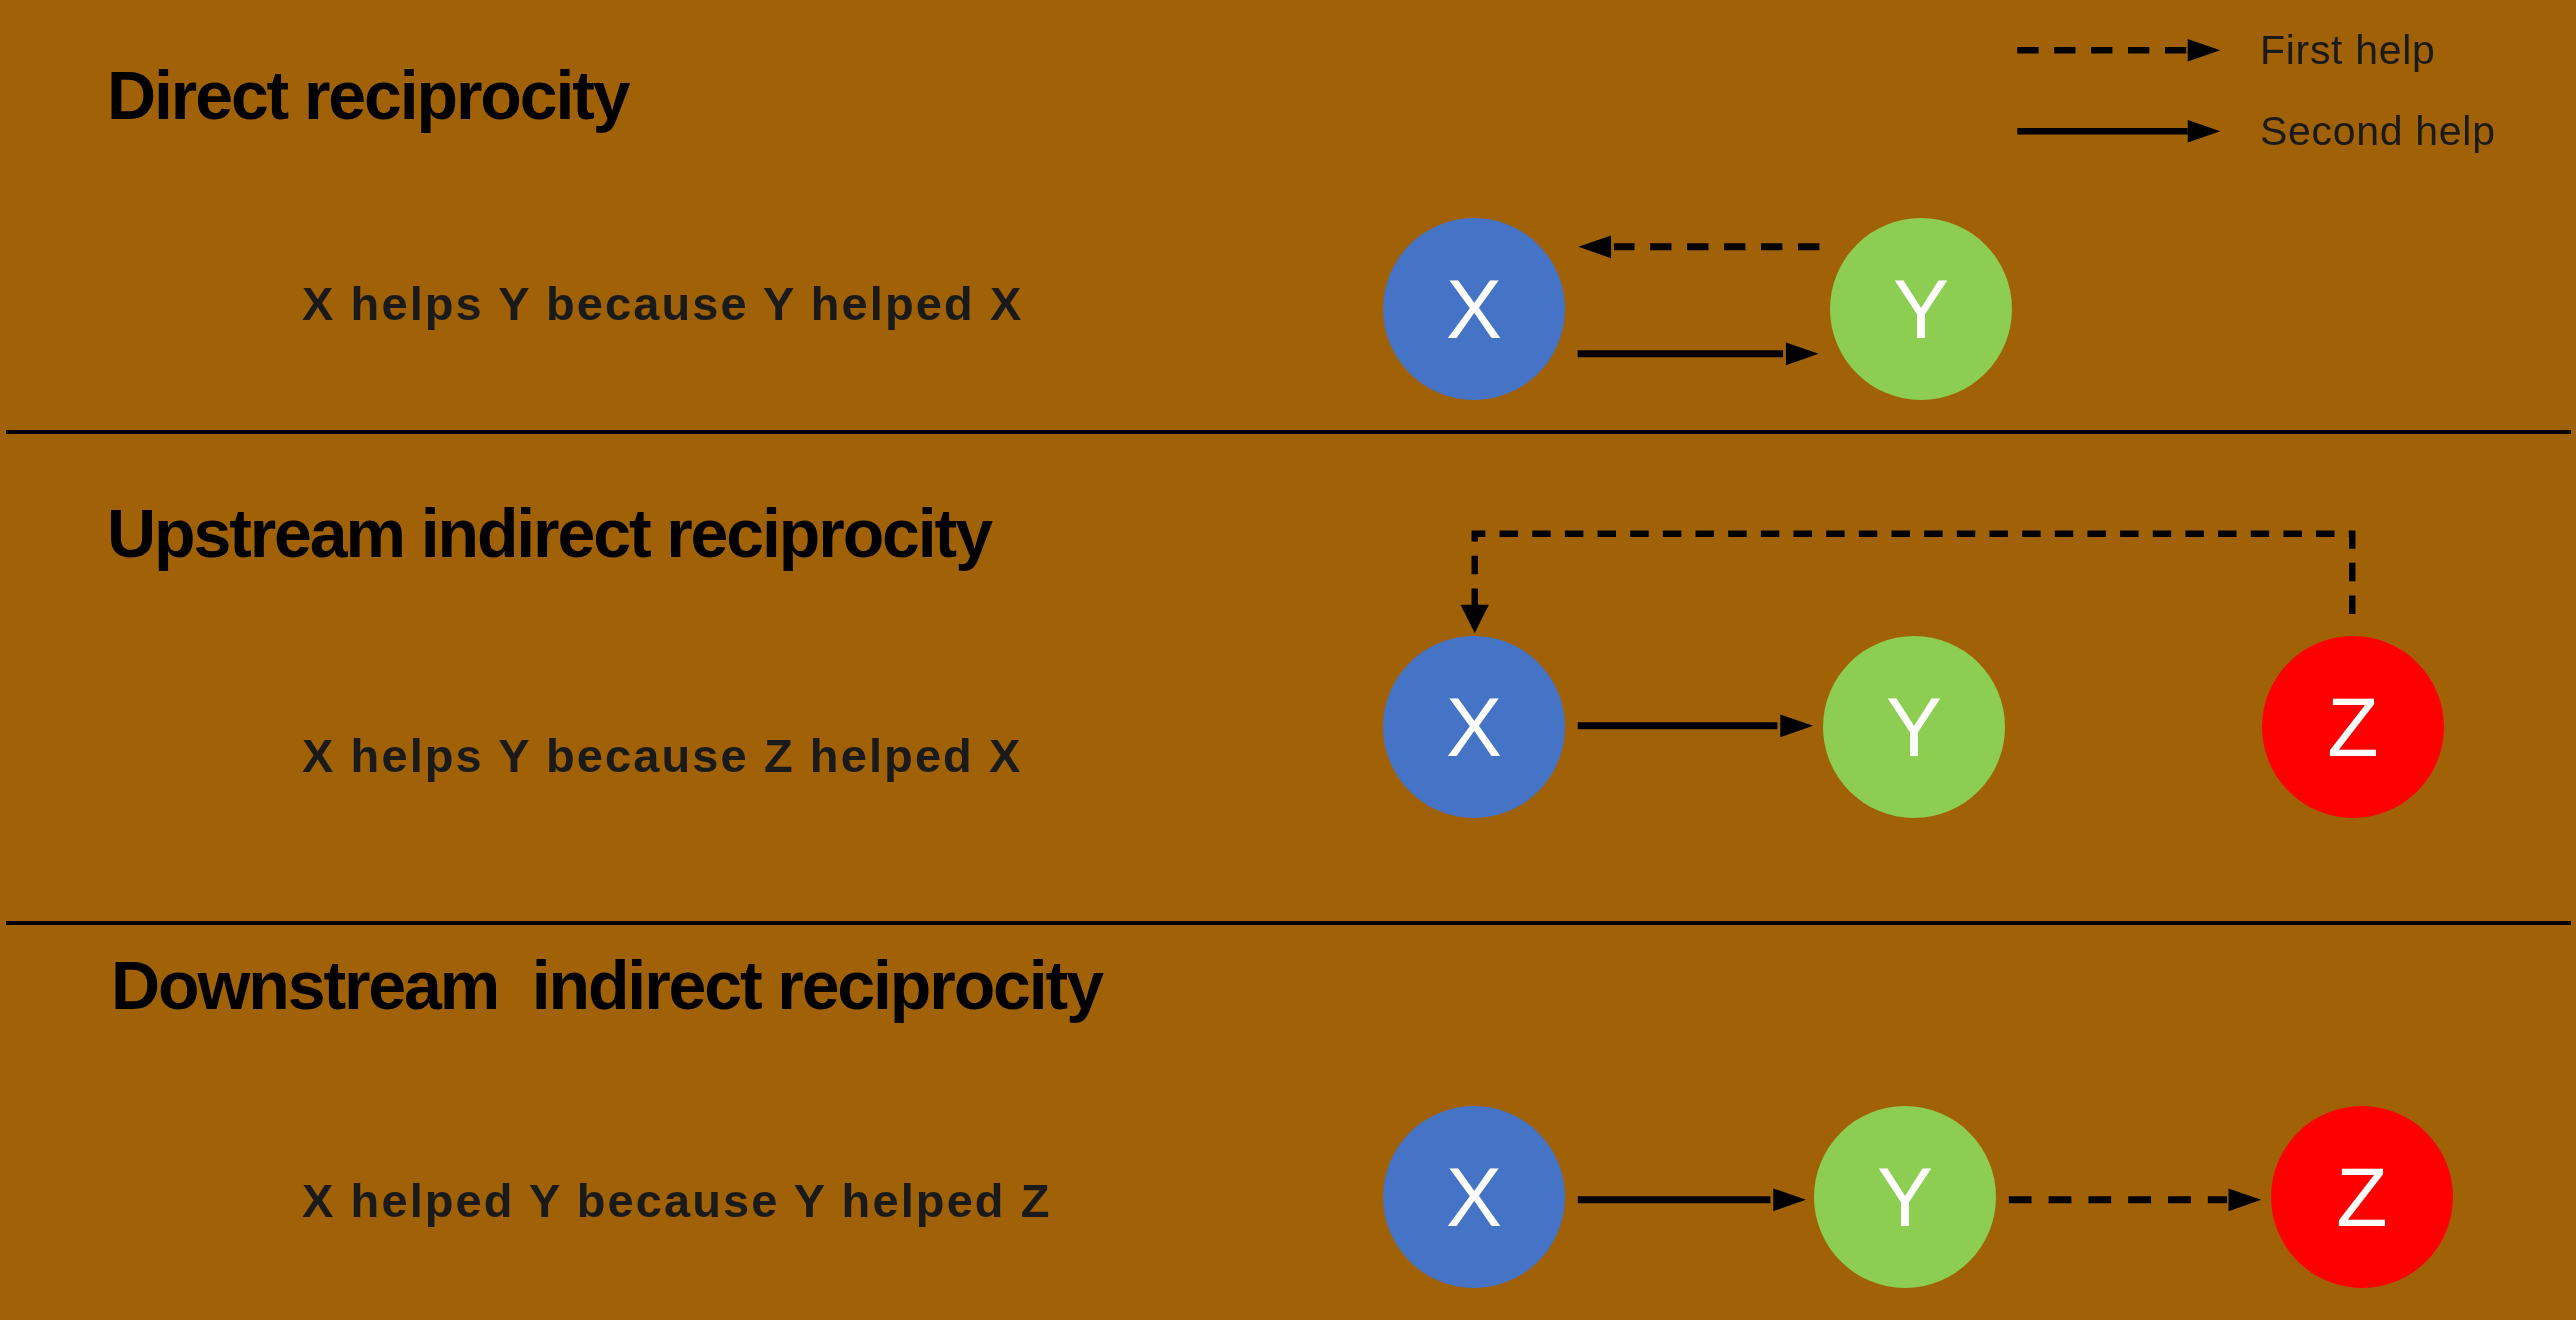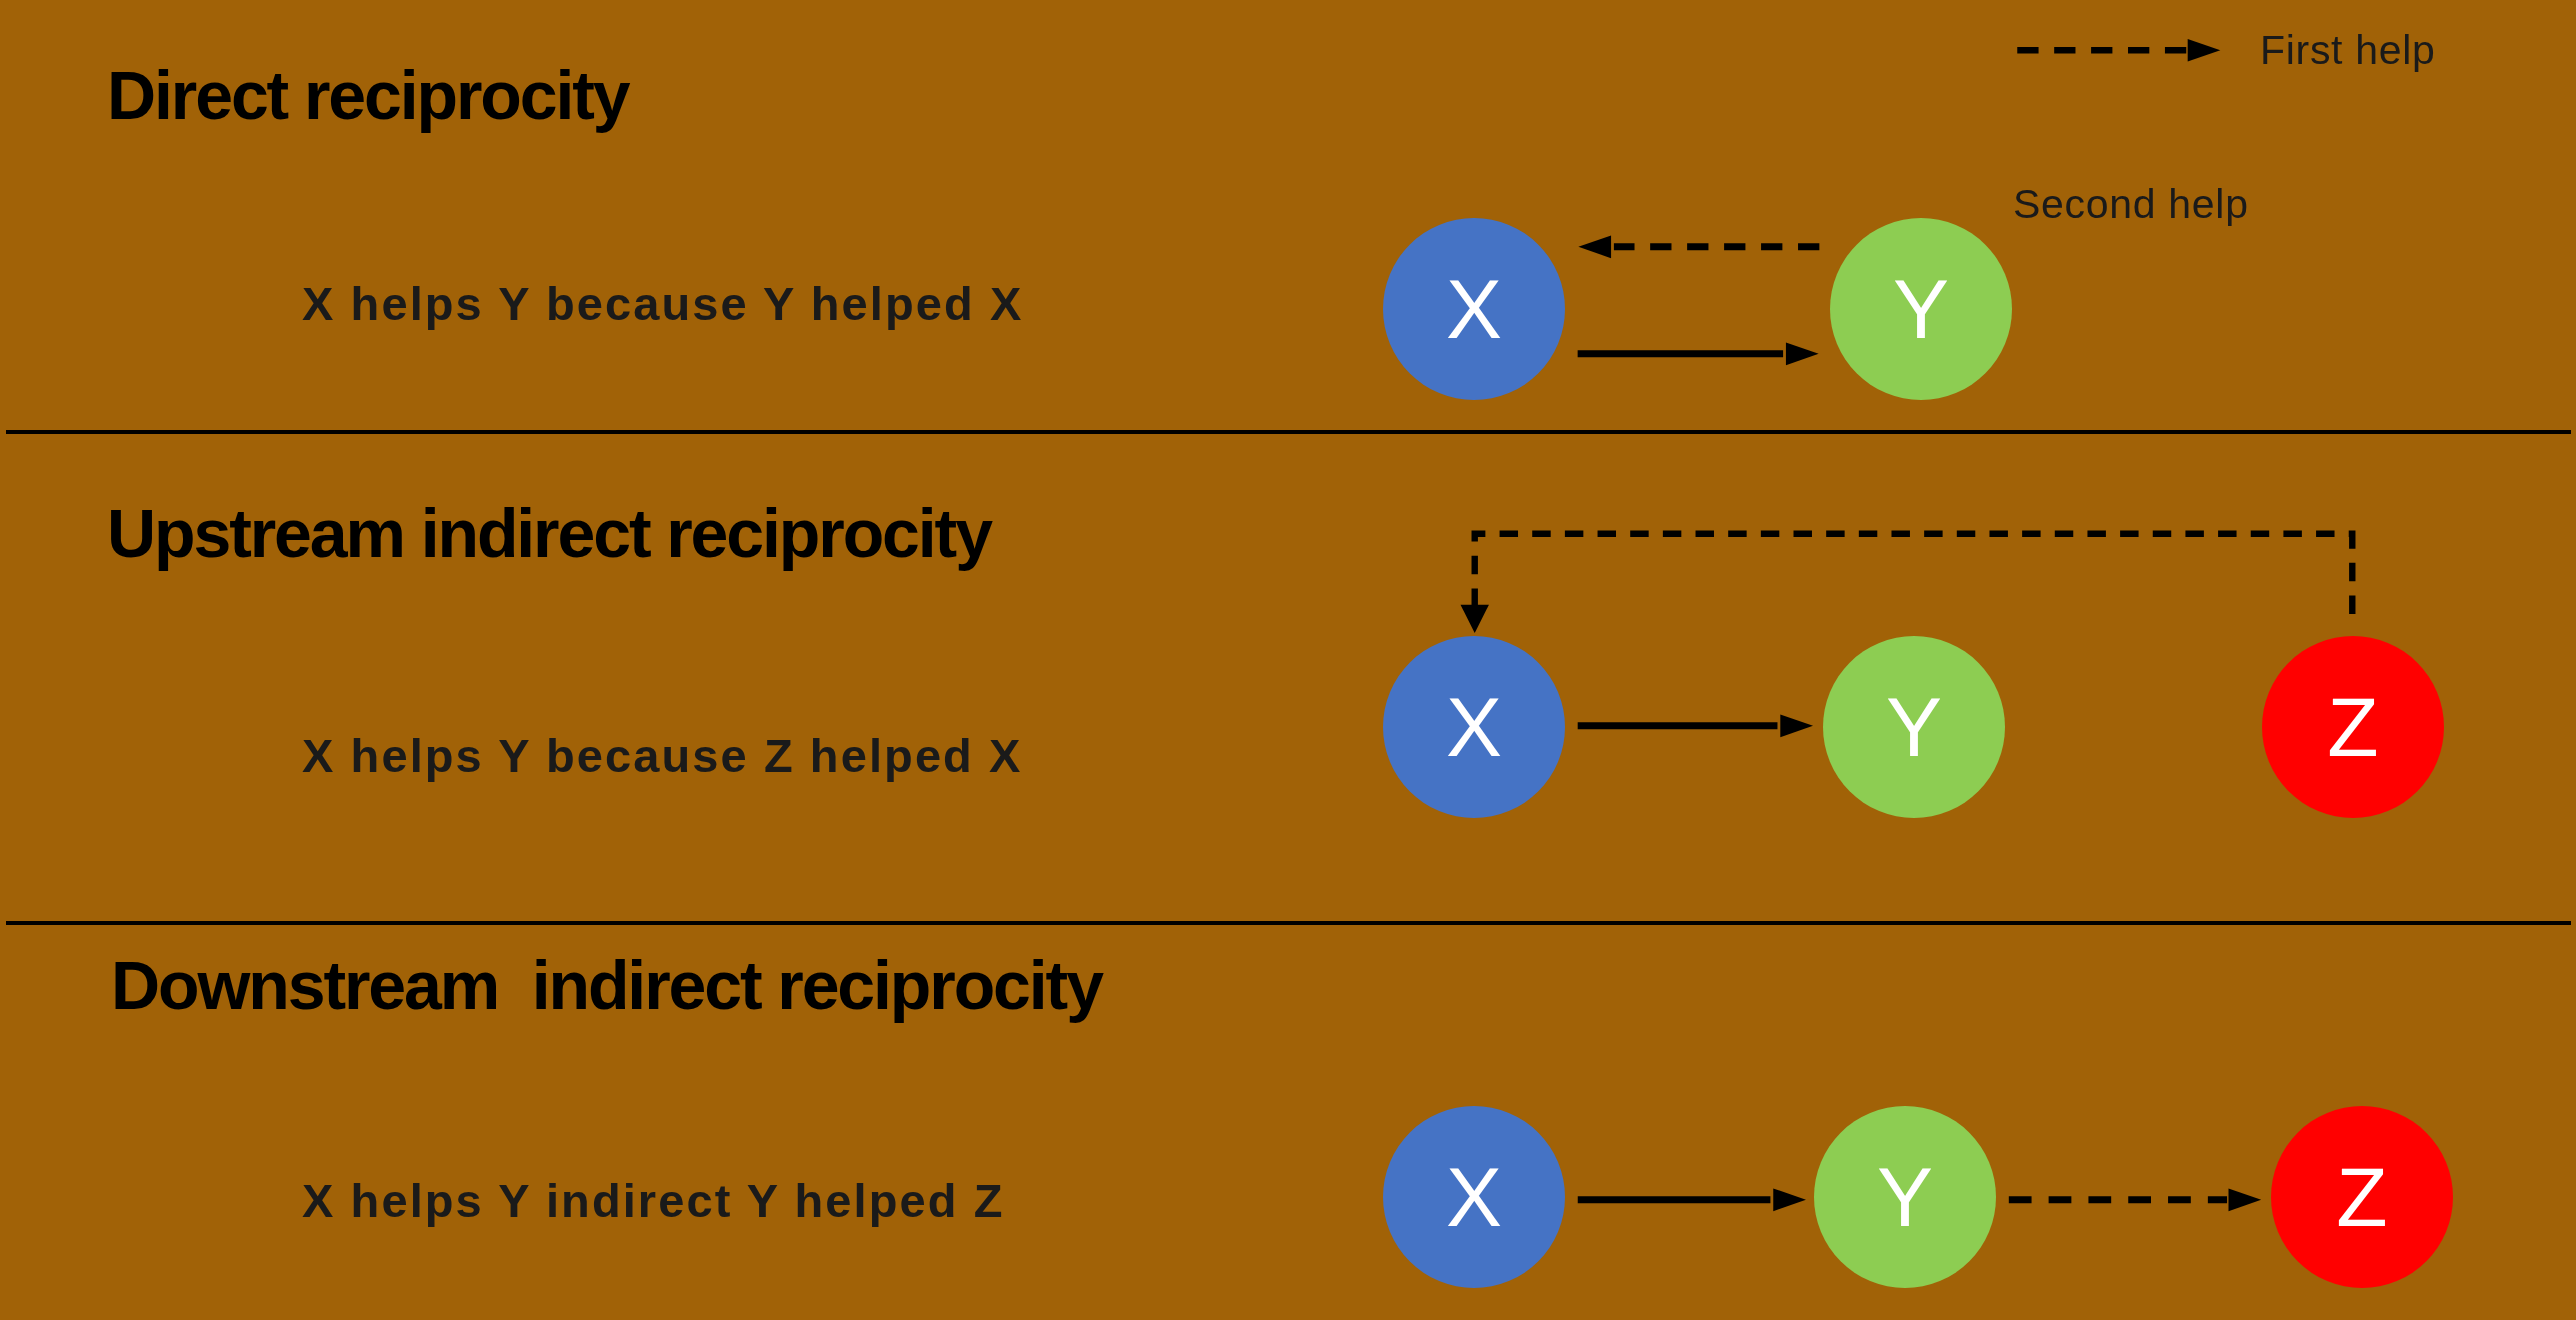--- a/index.html
+++ b/index.html
@@ -67,21 +67,21 @@
 <div class="canvas" style="background-color: #a16207; color: rgb(0, 0, 0);">
 
   <div>
     <div class="legend-row" style="left:2013px; top:36px;">
       <svg width="213" height="28.5" viewBox="0 0 300 40">
         <line x1="6" y1="20" x2="246" y2="20" stroke="currentColor" stroke-width="9" stroke-dasharray="30 22"></line>
         <polygon points="246,4 246,36 292,20" fill="currentColor"></polygon>
       </svg>
       <span class="legend-label" style="color: rgb(26, 26, 26);">First help</span>
     </div>
-    <div class="legend-row" style="left:2013px; top:147px;flex-direction:column;">
+    <div class="legend-row" style="left:2013px; top:117px;">
       <svg width="213" height="28.5" viewBox="0 0 300 40">
         <line x1="6" y1="20" x2="246" y2="20" stroke="currentColor" stroke-width="9"></line>
         <polygon points="246,4 246,36 292,20" fill="currentColor"></polygon>
       </svg>
       <span class="legend-label" style="color: rgb(26, 26, 26);">Second help</span>
     </div>
   </div>
 
   <div>
     <h1 class="title" style="left: 107px; top: 60px; color: rgb(0, 0, 0);">Direct reciprocity</h1>
@@ -127,21 +127,21 @@
     <svg class="arrow-svg" style="left:1574px; top:713px;" width="242" height="25.6" viewBox="0 0 340 36">
       <line x1="5" y1="18" x2="286" y2="18" stroke="currentColor" stroke-width="10"></line>
       <polygon points="290,2 290,34 336,18" fill="currentColor"></polygon>
     </svg>
   </div>
 
   <div class="divider" style="top: 921px; background-color: rgb(0, 0, 0);"></div>
 
   <div>
     <h1 class="title" style="left: 111px; top: 950px; color: rgb(0, 0, 0);">Downstream  indirect reciprocity</h1>
-    <div class="desc" style="left: 302px; top: 1174px; color: rgb(26, 26, 26);">X helps Y indirect Y helped Z</div>
+    <div class="desc" style="left: 302px; top: 1174px; color: rgb(26, 26, 26);">X helped Y because Y helped Z</div>
 
     <div class="node" style="left: 1383px; top: 1106px; background-color: rgb(69, 115, 197); color: rgb(255, 255, 255);">
       <span class="node-label">X</span>
     </div>
     <div class="node" style="left: 1814px; top: 1106px; background-color: rgb(141, 205, 82); color: rgb(255, 255, 255);">
       <span class="node-label">Y</span>
     </div>
     <div class="node" style="left: 2271px; top: 1106px; background-color: rgb(255, 0, 0); color: rgb(255, 255, 255);">
       <span class="node-label">Z</span>
     </div>

